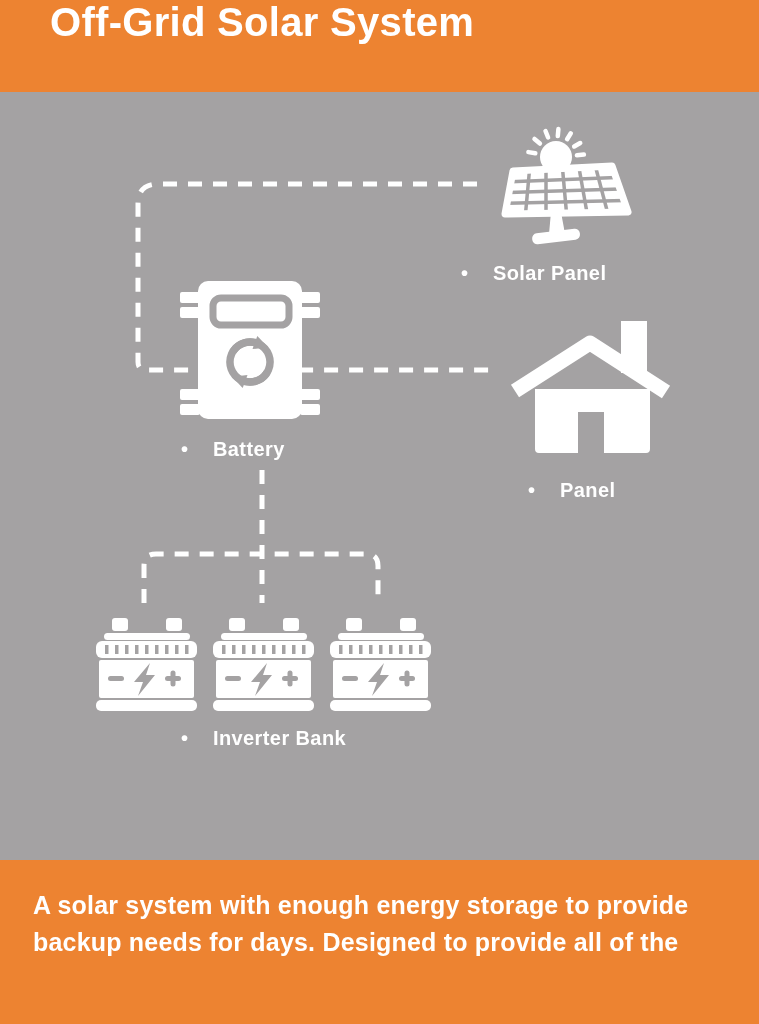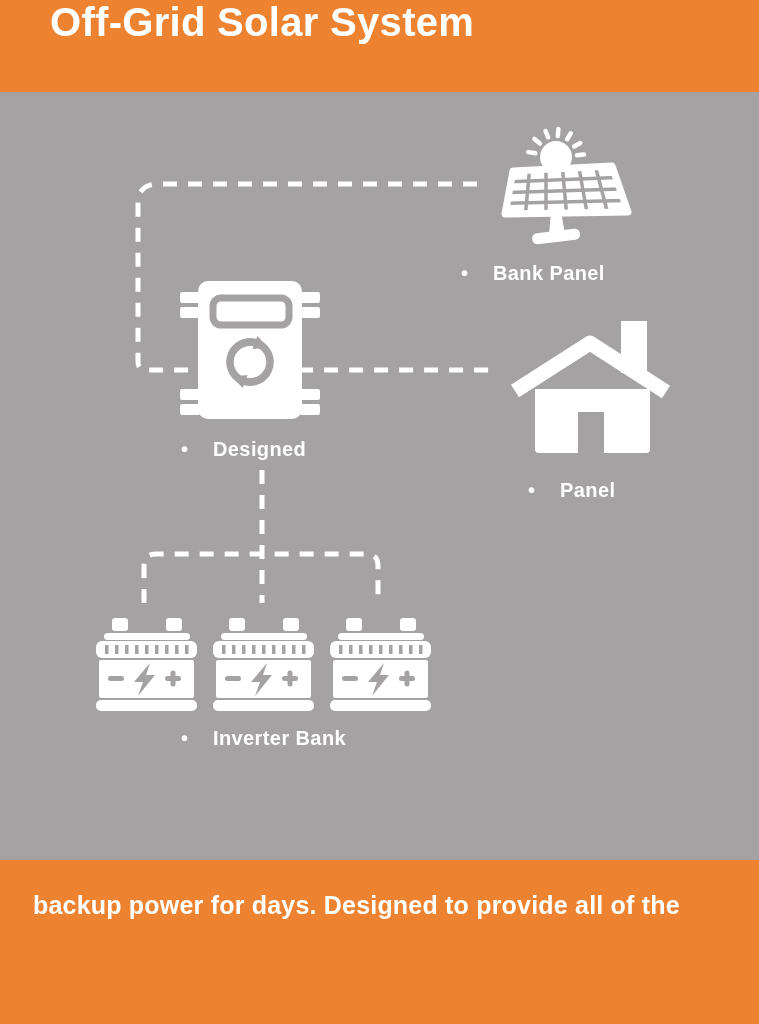--- a/index.html
+++ b/index.html
@@ -144,32 +144,33 @@
 
     <g>
       <use href="#battery" x="96" y="618"></use>
       <use href="#battery" x="213" y="618"></use>
       <use href="#battery" x="330" y="618"></use>
     </g>
   </svg>
 
   <div class="node-label label-solar">
     <span class="bullet">•</span>
-    <span>Bank Panel</span>
+    <span>Solar Panel</span>
   </div>
   <div class="node-label label-inverter">
     <span class="bullet">•</span>
-    <span>Designed</span>
+    <span>Battery</span>
   </div>
   <div class="node-label label-home">
     <span class="bullet">•</span>
     <span>Panel</span>
   </div>
   <div class="node-label label-battery">
     <span class="bullet">•</span>
     <span>Inverter Bank</span>
   </div>
 
   <div class="footer">
-    <div class="line">backup power for days. Designed to provide all of the</div>
+    <div class="line">A solar system with enough energy storage to provide</div>
+    <div class="line">backup needs for days. Designed to provide all of the</div>
   </div>
 
 </div>
 
 </body></html>

